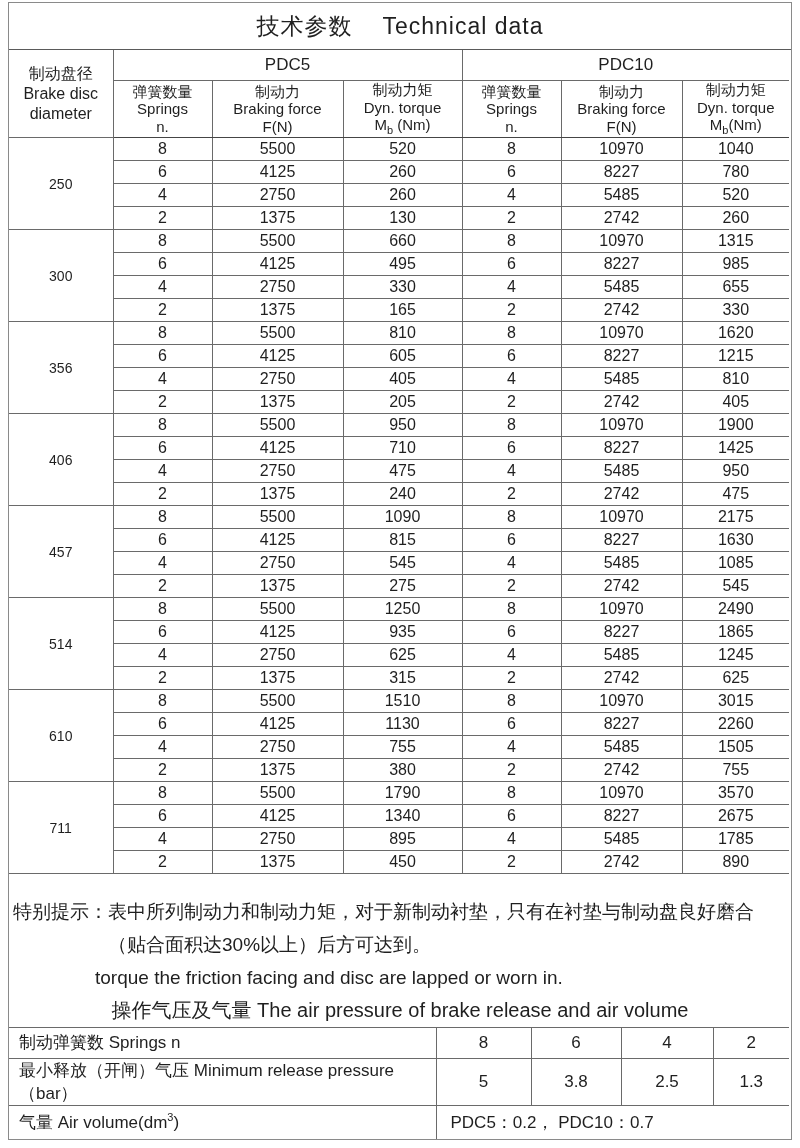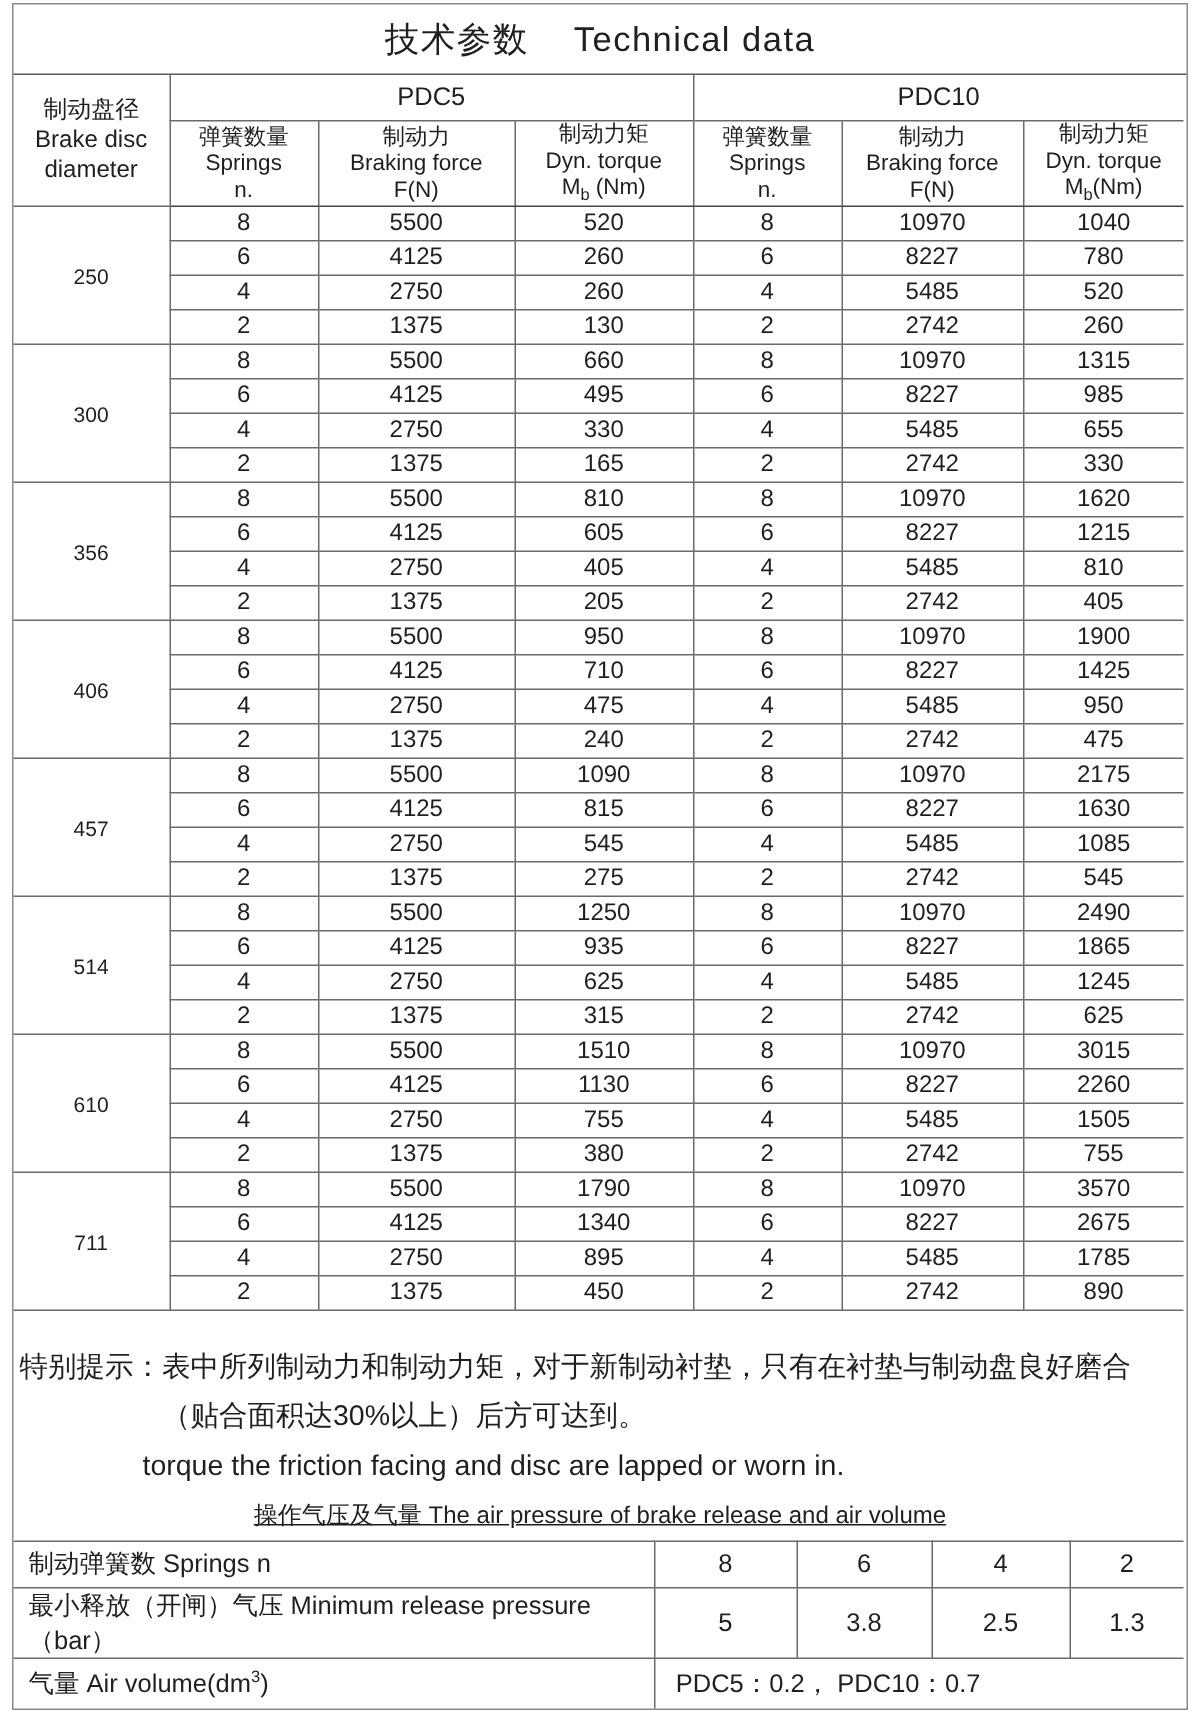--- a/index.html
+++ b/index.html
@@ -46,22 +46,21 @@
     height:133px; padding-top:9px; box-sizing:border-box;
     font-size:19px; line-height:33px;
   }
   .warning .l1 { padding-left:4px;margin-top:12px; }
   .warning .l2 { padding-left:99px; }
   .warning .l3 { padding-left:4px; }
   .warning .l4 { padding-left:86px; }
   
   .sec2-title {
     height:36px; display:flex; align-items:center; justify-content:center;
-    font-size:16px;
-    text-decoration:underline;
+    font-size:20px;
   }
   .bottom-table { width:780px; }
   .bottom-table td {
     border:1px solid #6a6a6a; text-align:center; vertical-align:middle;
     padding:0; font-size:17px; overflow:hidden;
   }
   .bottom-table td:first-child { border-left:none; }
   .bottom-table td:last-child { border-right:none; }
   .bottom-table tr:last-child td { border-bottom:none; }
   .bottom-table tr { height:31px; }

